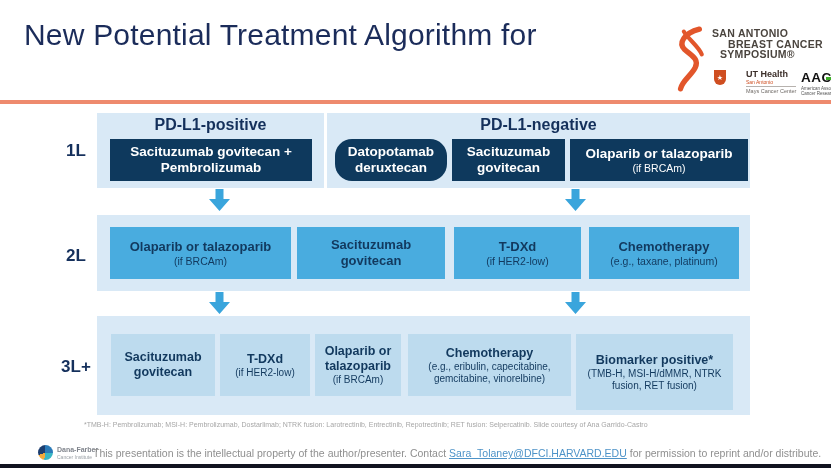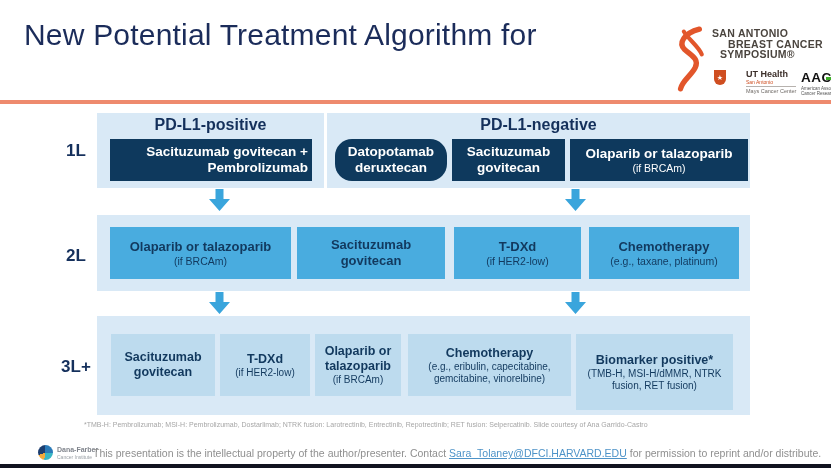--- a/index.html
+++ b/index.html
@@ -108,21 +108,21 @@
   <div class="row-label" style="left:56px;top:246px;width:40px;">2L</div>
   <div class="row-label" style="left:52px;top:357px;width:48px;">3L+</div>
 
   <div class="panel" style="left:97px;top:113px;width:227px;height:75px;">
     <div class="panel-header">PD-L1-positive</div>
   </div>
   <div class="panel" style="left:327px;top:113px;width:423px;height:75px;">
     <div class="panel-header">PD-L1-negative</div>
   </div>
 
-  <div class="box dark" style="left:110px;top:139px;width:202px;height:42px;text-align:right;">
+  <div class="box dark" style="left:110px;top:139px;width:202px;height:42px;">
     <div class="bt">Sacituzumab govitecan + Pembrolizumab</div>
   </div>
   <div class="box dark" style="left:335px;top:139px;width:112px;height:42px;border-radius:17px;">
     <div class="bt">Datopotamab deruxtecan</div>
   </div>
   <div class="box dark" style="left:452px;top:139px;width:113px;height:42px;">
     <div class="bt">Sacituzumab govitecan</div>
   </div>
   <div class="box dark" style="left:570px;top:139px;width:178px;height:42px;">
     <div class="bt">Olaparib or talazoparib</div>

